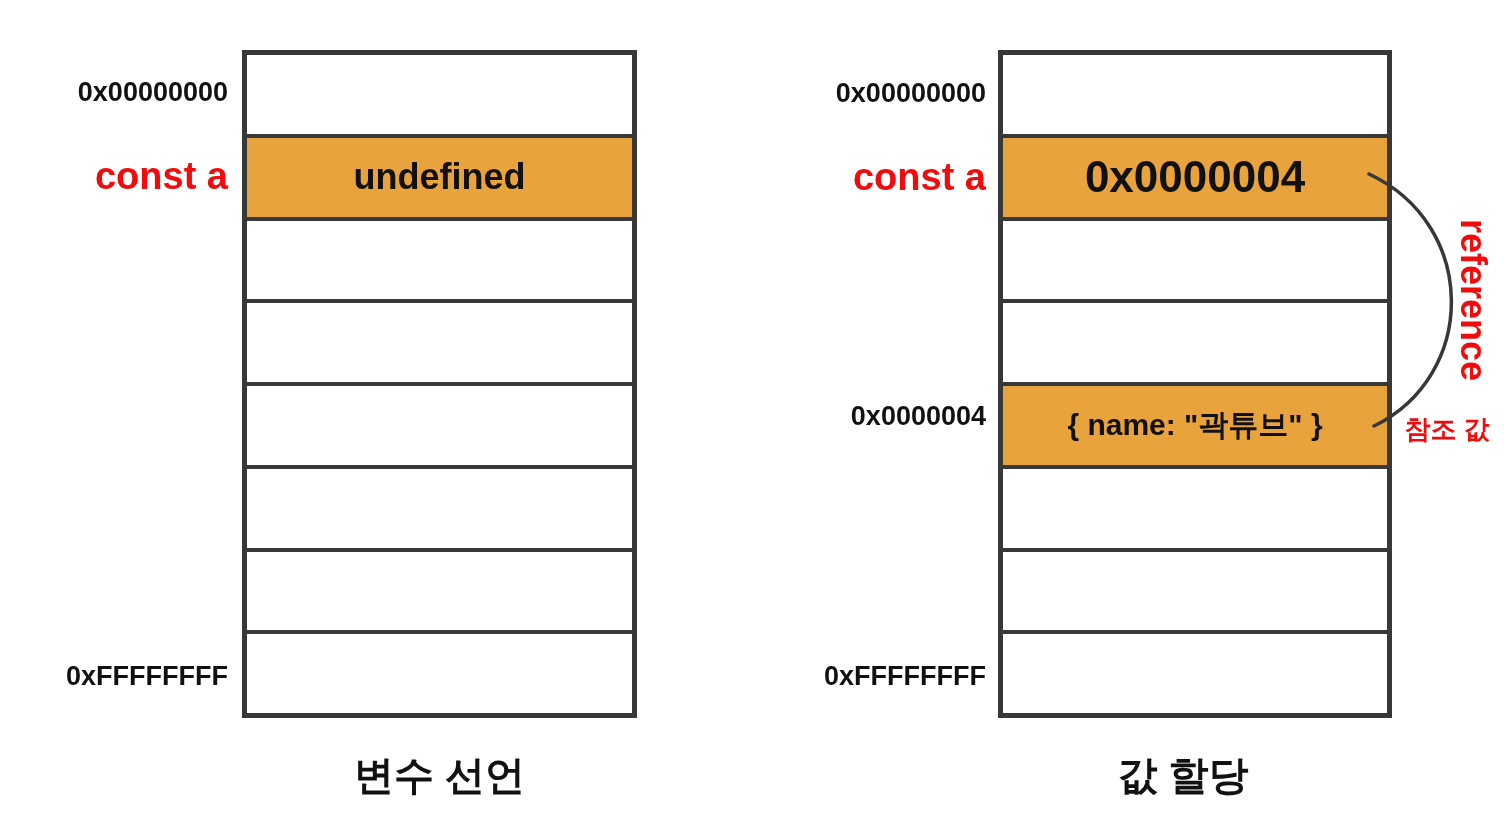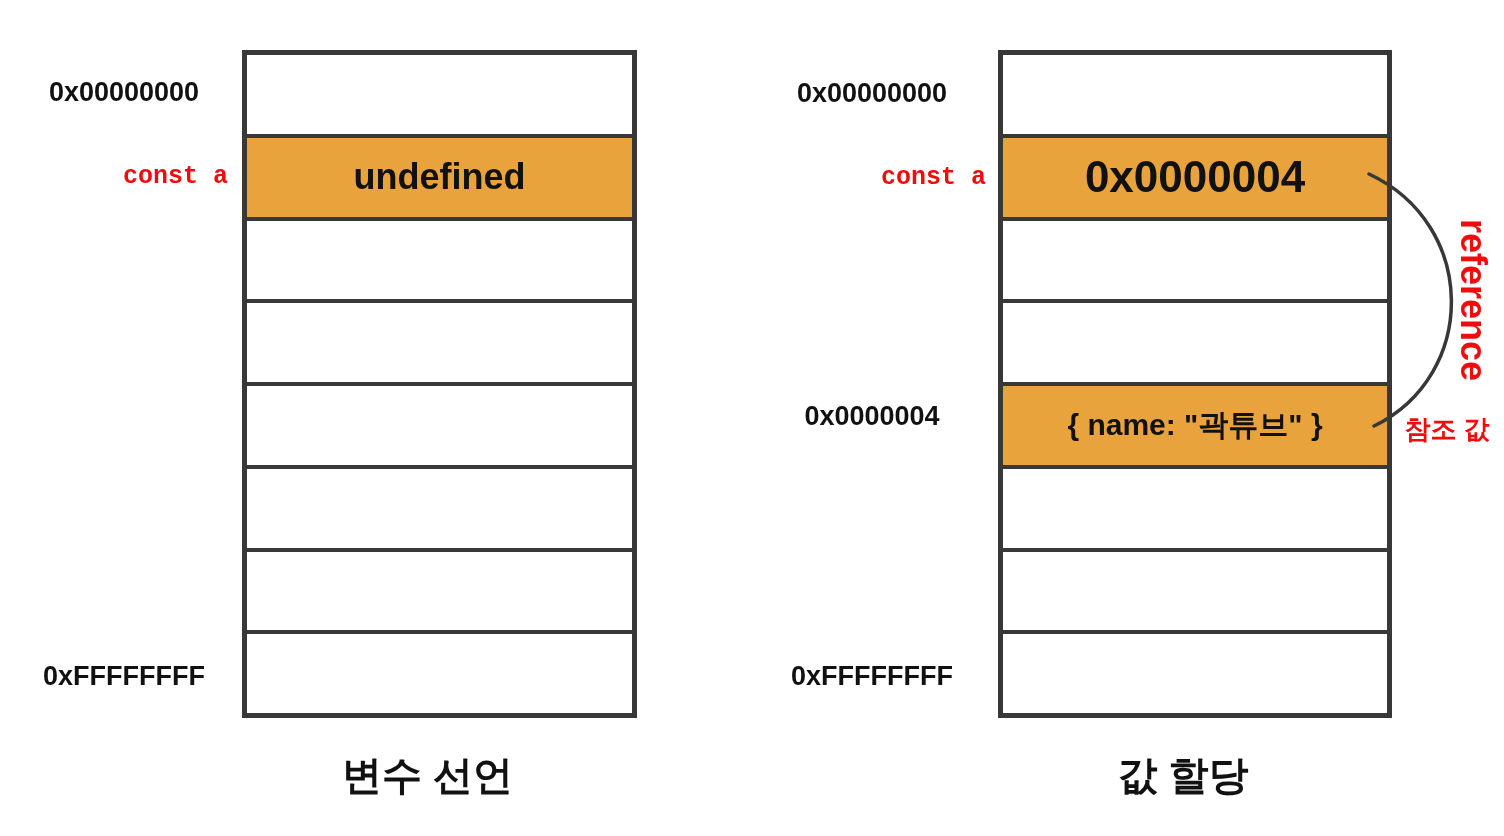--- a/index.html
+++ b/index.html
@@ -40,22 +40,22 @@
   .cell-object{font-size:30px;}
 
   
   .side-label{
     position:absolute;
     text-align:right;
     font-weight:700;
     white-space:nowrap;
     transform:translateY(-50%);
   }
-  .addr{font-size:27px;color:var(--ink);text-align:center;}
-  .varname{font-size:25px;color:var(--accent);font-family:Liberation Mono, monospace;}
+  .addr{font-size:27px;color:var(--ink);}
+  .varname{font-size:38px;color:var(--accent);}
 
   .caption{
     position:absolute;
     text-align:center;
     font-weight:700;
     font-size:40px;
     color:var(--ink);
     white-space:nowrap;
   }
 
@@ -91,21 +91,21 @@
       <span class="cell-text cell-undefined">undefined</span>
     </div>
     <div class="mem-row"></div>
     <div class="mem-row"></div>
     <div class="mem-row"></div>
     <div class="mem-row"></div>
     <div class="mem-row"></div>
     <div class="mem-row"></div>
   </div>
 
-  <div class="caption" style="left:230px;top:748px;width:395px;text-align:center;">변수 선언</div>
+  <div class="caption" style="left:242px;top:748px;width:395px;text-align:center;">변수 선언</div>
 </div>
 
 <div>
 
   <div class="side-label addr abs" style="left:758px;width:228px;top:93px;">0x00000000</div>
   <div class="side-label varname abs" style="left:758px;width:228px;top:177px;">const a</div>
   <div class="side-label addr abs" style="left:758px;width:228px;top:416px;">0x0000004</div>
   <div class="side-label addr abs" style="left:758px;width:228px;top:676px;">0xFFFFFFFF</div>
 
   <div class="mem-table" style="left:998px;top:50px;width:394px;height:668px;">

